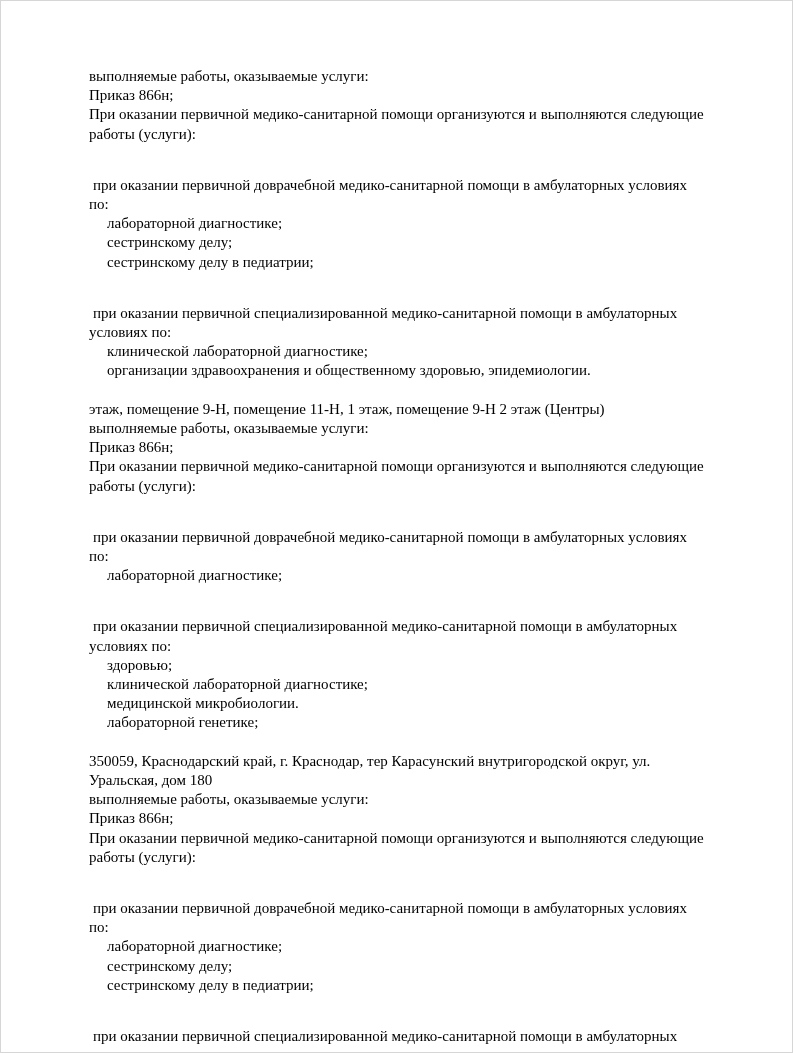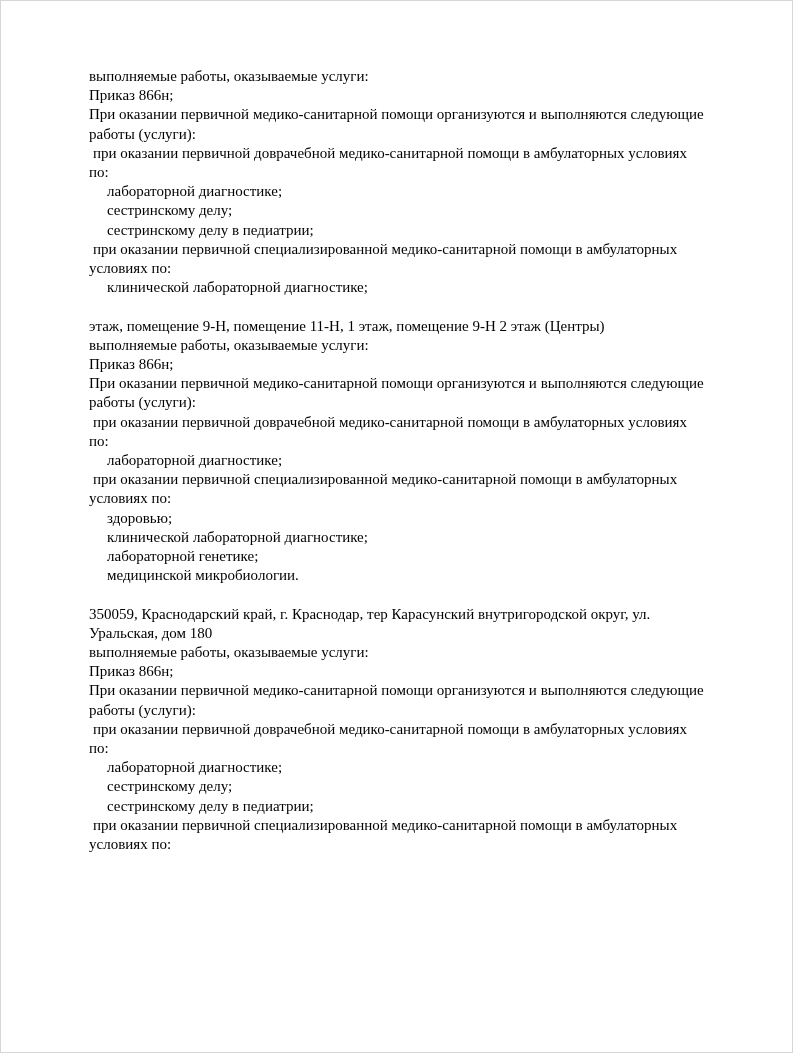--- a/index.html
+++ b/index.html
@@ -23,57 +23,58 @@
     font-size: 15px;
     line-height: 19.2px;
   }
   .section { margin: 0; }
   .section + .section { margin-top: 19.2px; }
   .line {
     white-space: nowrap;
     min-height: 19.2px;
   }
   .indent-0 { padding-left: 0; }
-  .indent-1 { padding-left: 4px; }
+  .indent-1 { padding-left: 4px; margin-top: 32px; }
   .indent-2 { padding-left: 18px; }
 </style>
 </head>
 <body>
 
 <div class="page">
   <div class="doc" id="doc-root">
       <div class="section">
         <div class="line indent-0">выполняемые работы, оказываемые услуги:</div>
         <div class="line indent-0">Приказ 866н;</div>
         <div class="line indent-0">При оказании первичной медико-санитарной помощи организуются и выполняются следующие</div>
         <div class="line indent-0">работы (услуги):</div>
         <div class="line indent-1">при оказании первичной доврачебной медико-санитарной помощи в амбулаторных условиях</div>
         <div class="line indent-0">по:</div>
         <div class="line indent-2">лабораторной диагностике;</div>
         <div class="line indent-2">сестринскому делу;</div>
         <div class="line indent-2">сестринскому делу в педиатрии;</div>
         <div class="line indent-1">при оказании первичной специализированной медико-санитарной помощи в амбулаторных</div>
         <div class="line indent-0">условиях по:</div>
         <div class="line indent-2">клинической лабораторной диагностике;</div>
+        <div class="line indent-2">организации здравоохранения и общественному здоровью, эпидемиологии.</div>
       </div>
       <div class="section">
         <div class="line indent-0">этаж, помещение 9-Н, помещение 11-Н, 1 этаж, помещение 9-Н 2 этаж (Центры)</div>
         <div class="line indent-0">выполняемые работы, оказываемые услуги:</div>
         <div class="line indent-0">Приказ 866н;</div>
         <div class="line indent-0">При оказании первичной медико-санитарной помощи организуются и выполняются следующие</div>
         <div class="line indent-0">работы (услуги):</div>
         <div class="line indent-1">при оказании первичной доврачебной медико-санитарной помощи в амбулаторных условиях</div>
         <div class="line indent-0">по:</div>
         <div class="line indent-2">лабораторной диагностике;</div>
         <div class="line indent-1">при оказании первичной специализированной медико-санитарной помощи в амбулаторных</div>
         <div class="line indent-0">условиях по:</div>
         <div class="line indent-2">здоровью;</div>
         <div class="line indent-2">клинической лабораторной диагностике;</div>
+        <div class="line indent-2">медицинской микробиологии.</div>
         <div class="line indent-2">лабораторной генетике;</div>
-        <div class="line indent-2">медицинской микробиологии.</div>
       </div>
       <div class="section">
         <div class="line indent-0">350059, Краснодарский край, г. Краснодар, тер Карасунский внутригородской округ, ул.</div>
         <div class="line indent-0">Уральская, дом 180</div>
         <div class="line indent-0">выполняемые работы, оказываемые услуги:</div>
         <div class="line indent-0">Приказ 866н;</div>
         <div class="line indent-0">При оказании первичной медико-санитарной помощи организуются и выполняются следующие</div>
         <div class="line indent-0">работы (услуги):</div>
         <div class="line indent-1">при оказании первичной доврачебной медико-санитарной помощи в амбулаторных условиях</div>
         <div class="line indent-0">по:</div>

